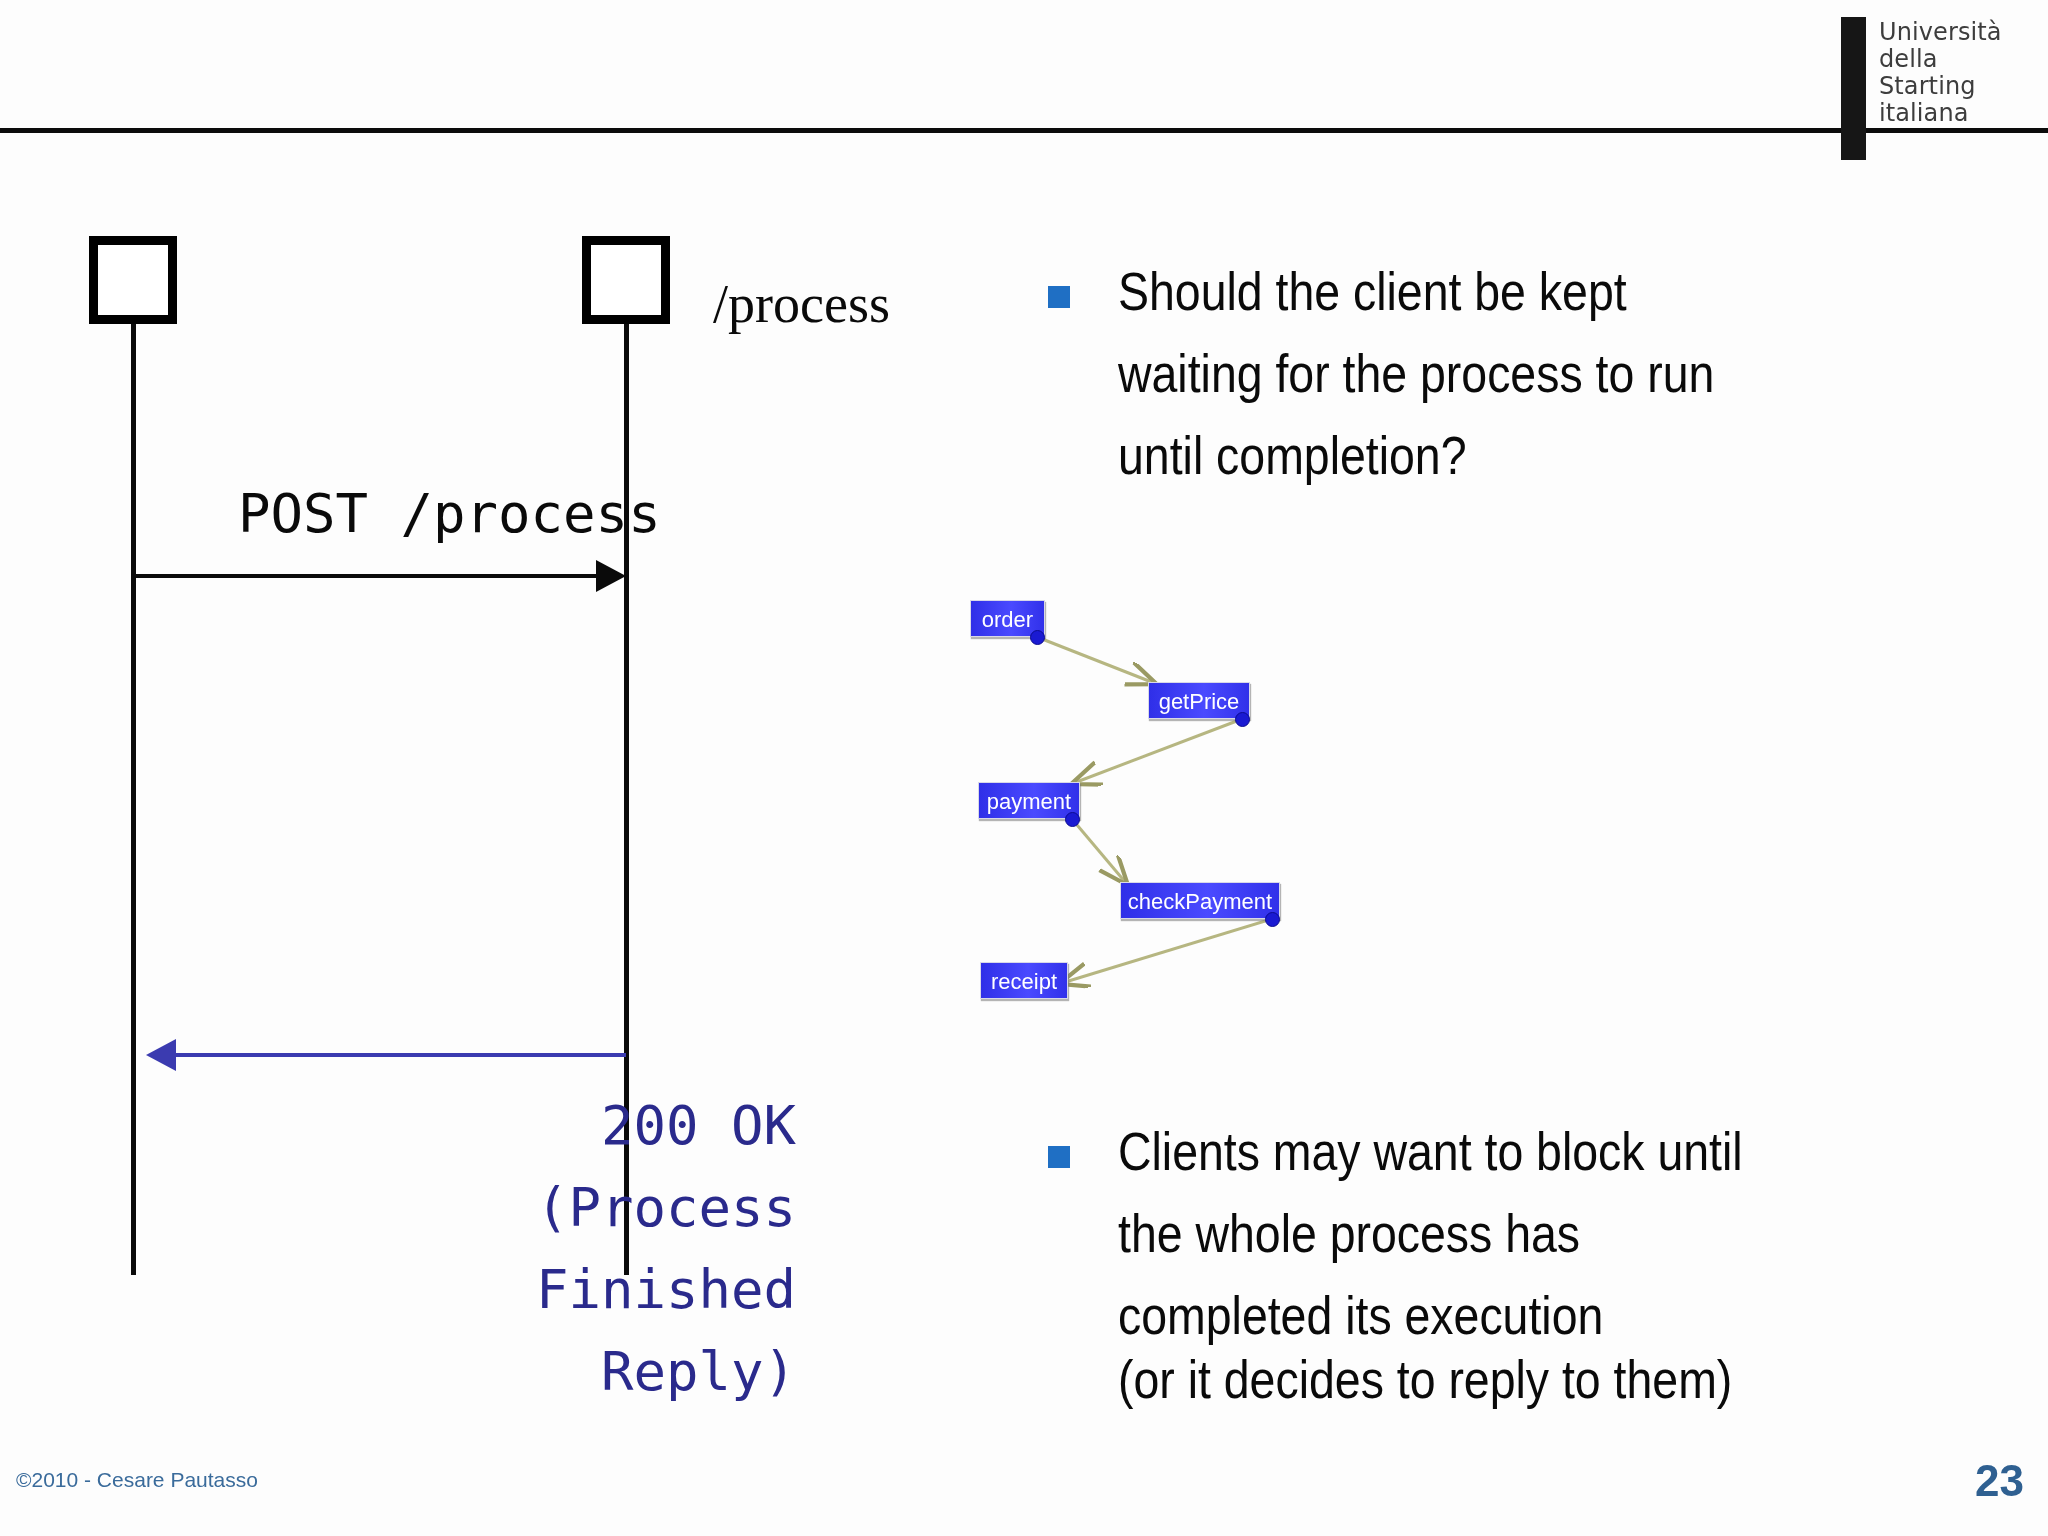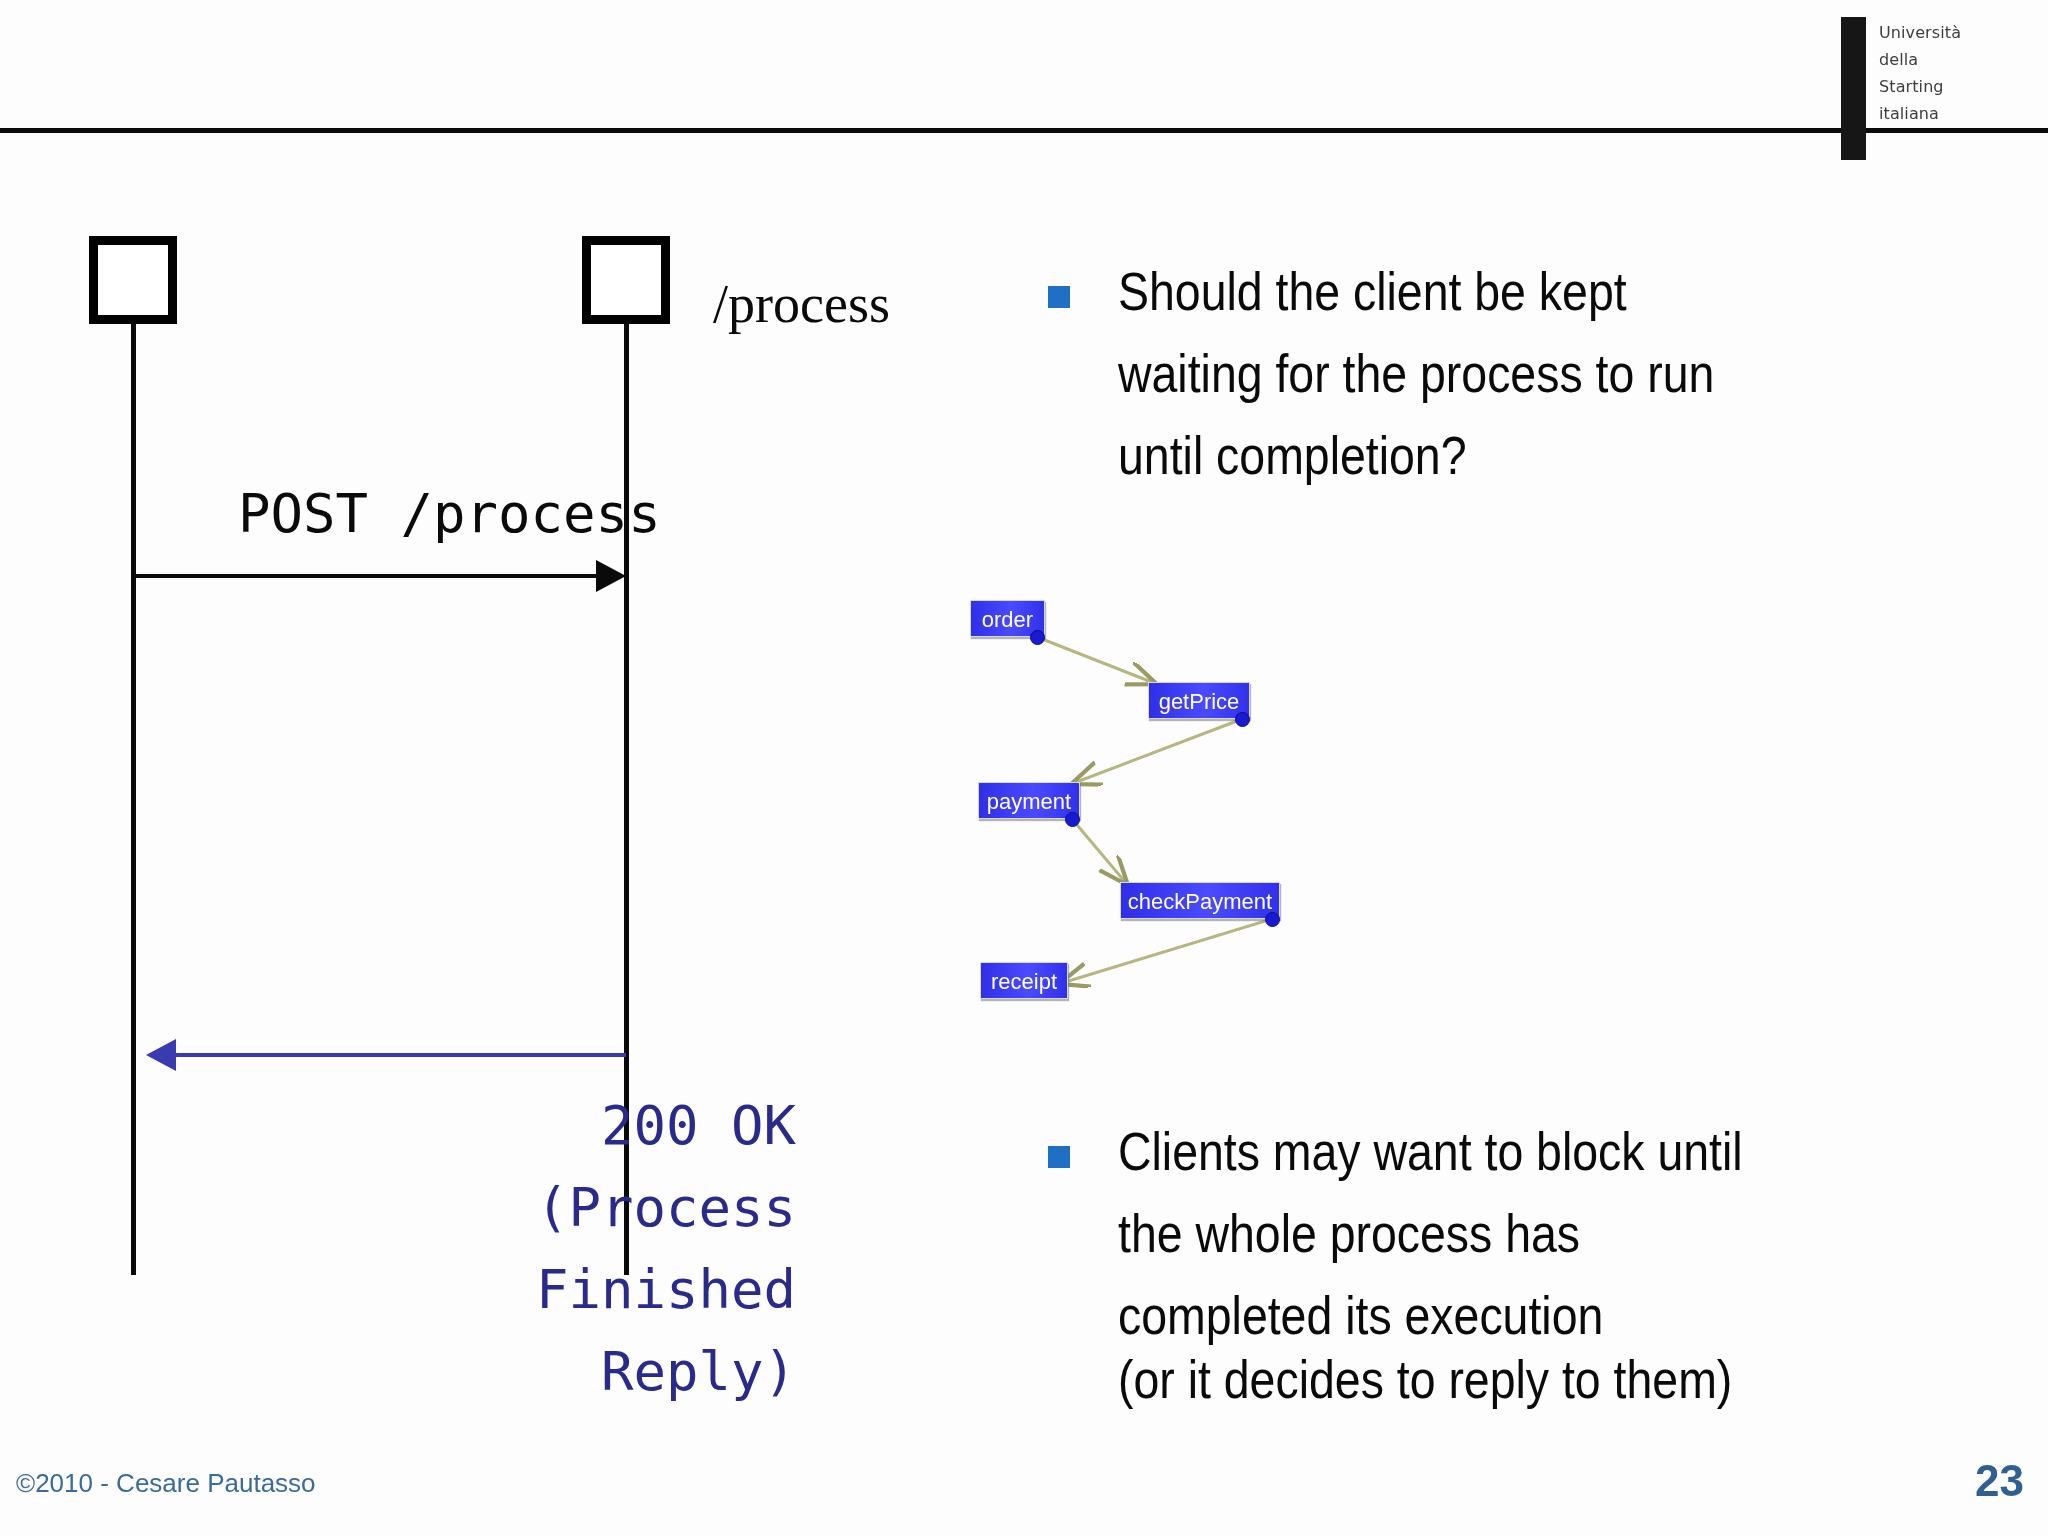--- a/index.html
+++ b/index.html
@@ -24,21 +24,21 @@
   .header-rule{
     position:absolute;left:0;top:128px;width:2048px;height:5px;background:#0b0b0b;
   }
 
   
   .logo-bar{
     position:absolute;left:1841px;top:17px;width:25px;height:143px;background:#161616;
   }
   .logo-text{
     position:absolute;left:1879px;top:19px;
-    font-size:16px;line-height:27px;color:#3d3d3d;
+    font-size:24px;line-height:27px;color:#3d3d3d;
     font-family:"DejaVu Sans",sans-serif;
     letter-spacing:0.1px;
   }
   .logo-text div{white-space:nowrap;}
 
   
   .seq-box{
     position:absolute;width:88px;height:88px;
     border:9px solid #000;background:#fff;box-sizing:border-box;
   }
@@ -91,21 +91,21 @@
   }
   .node-dot{
     position:absolute;width:13px;height:13px;border-radius:50%;
     background:#1a1ad2;border:1px solid #0c0c90;
   }
   #flow svg{position:absolute;left:0;top:0;}
 
   
   .footer-copy{
     position:absolute;left:16px;top:1468px;
-    font-size:26px;color:#3a6b9b;white-space:nowrap;
+    font-size:21px;color:#3a6b9b;white-space:nowrap;
   }
   .footer-page{
     position:absolute;right:24px;top:1456px;
     font-size:44px;font-weight:bold;color:#2f6091;
   }
 </style>
 </head>
 <body>
 
 <div id="slide">

